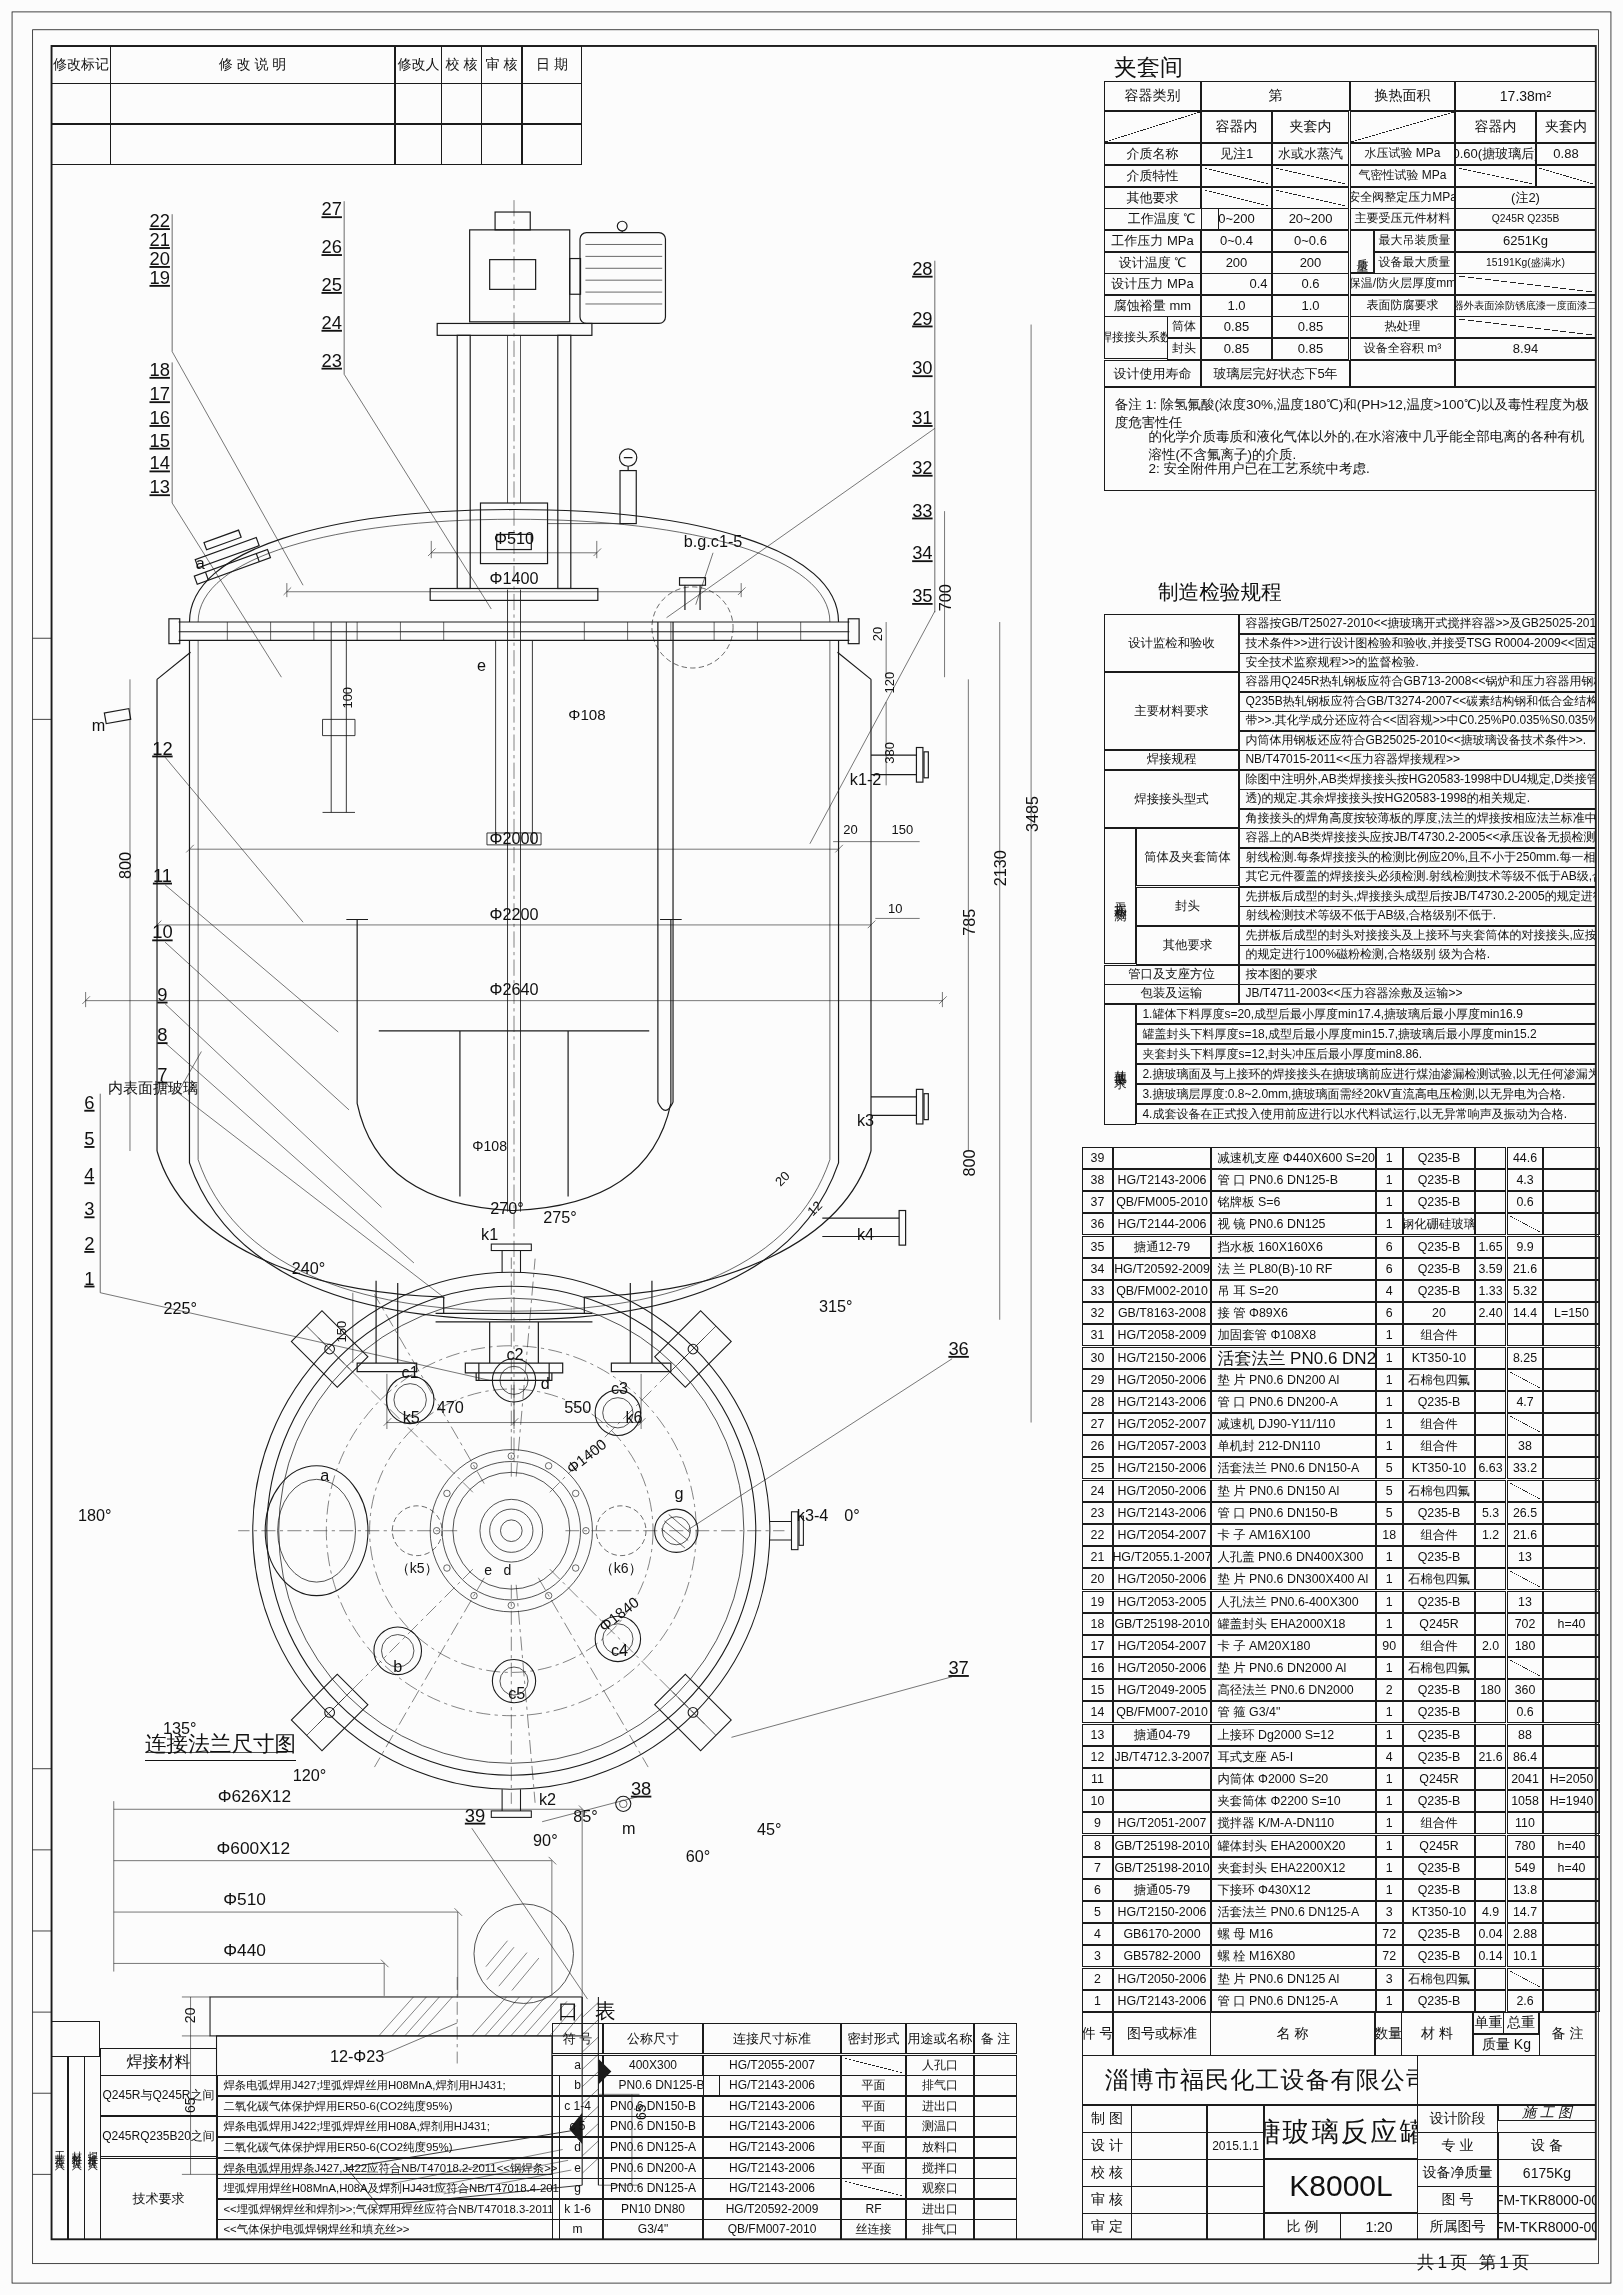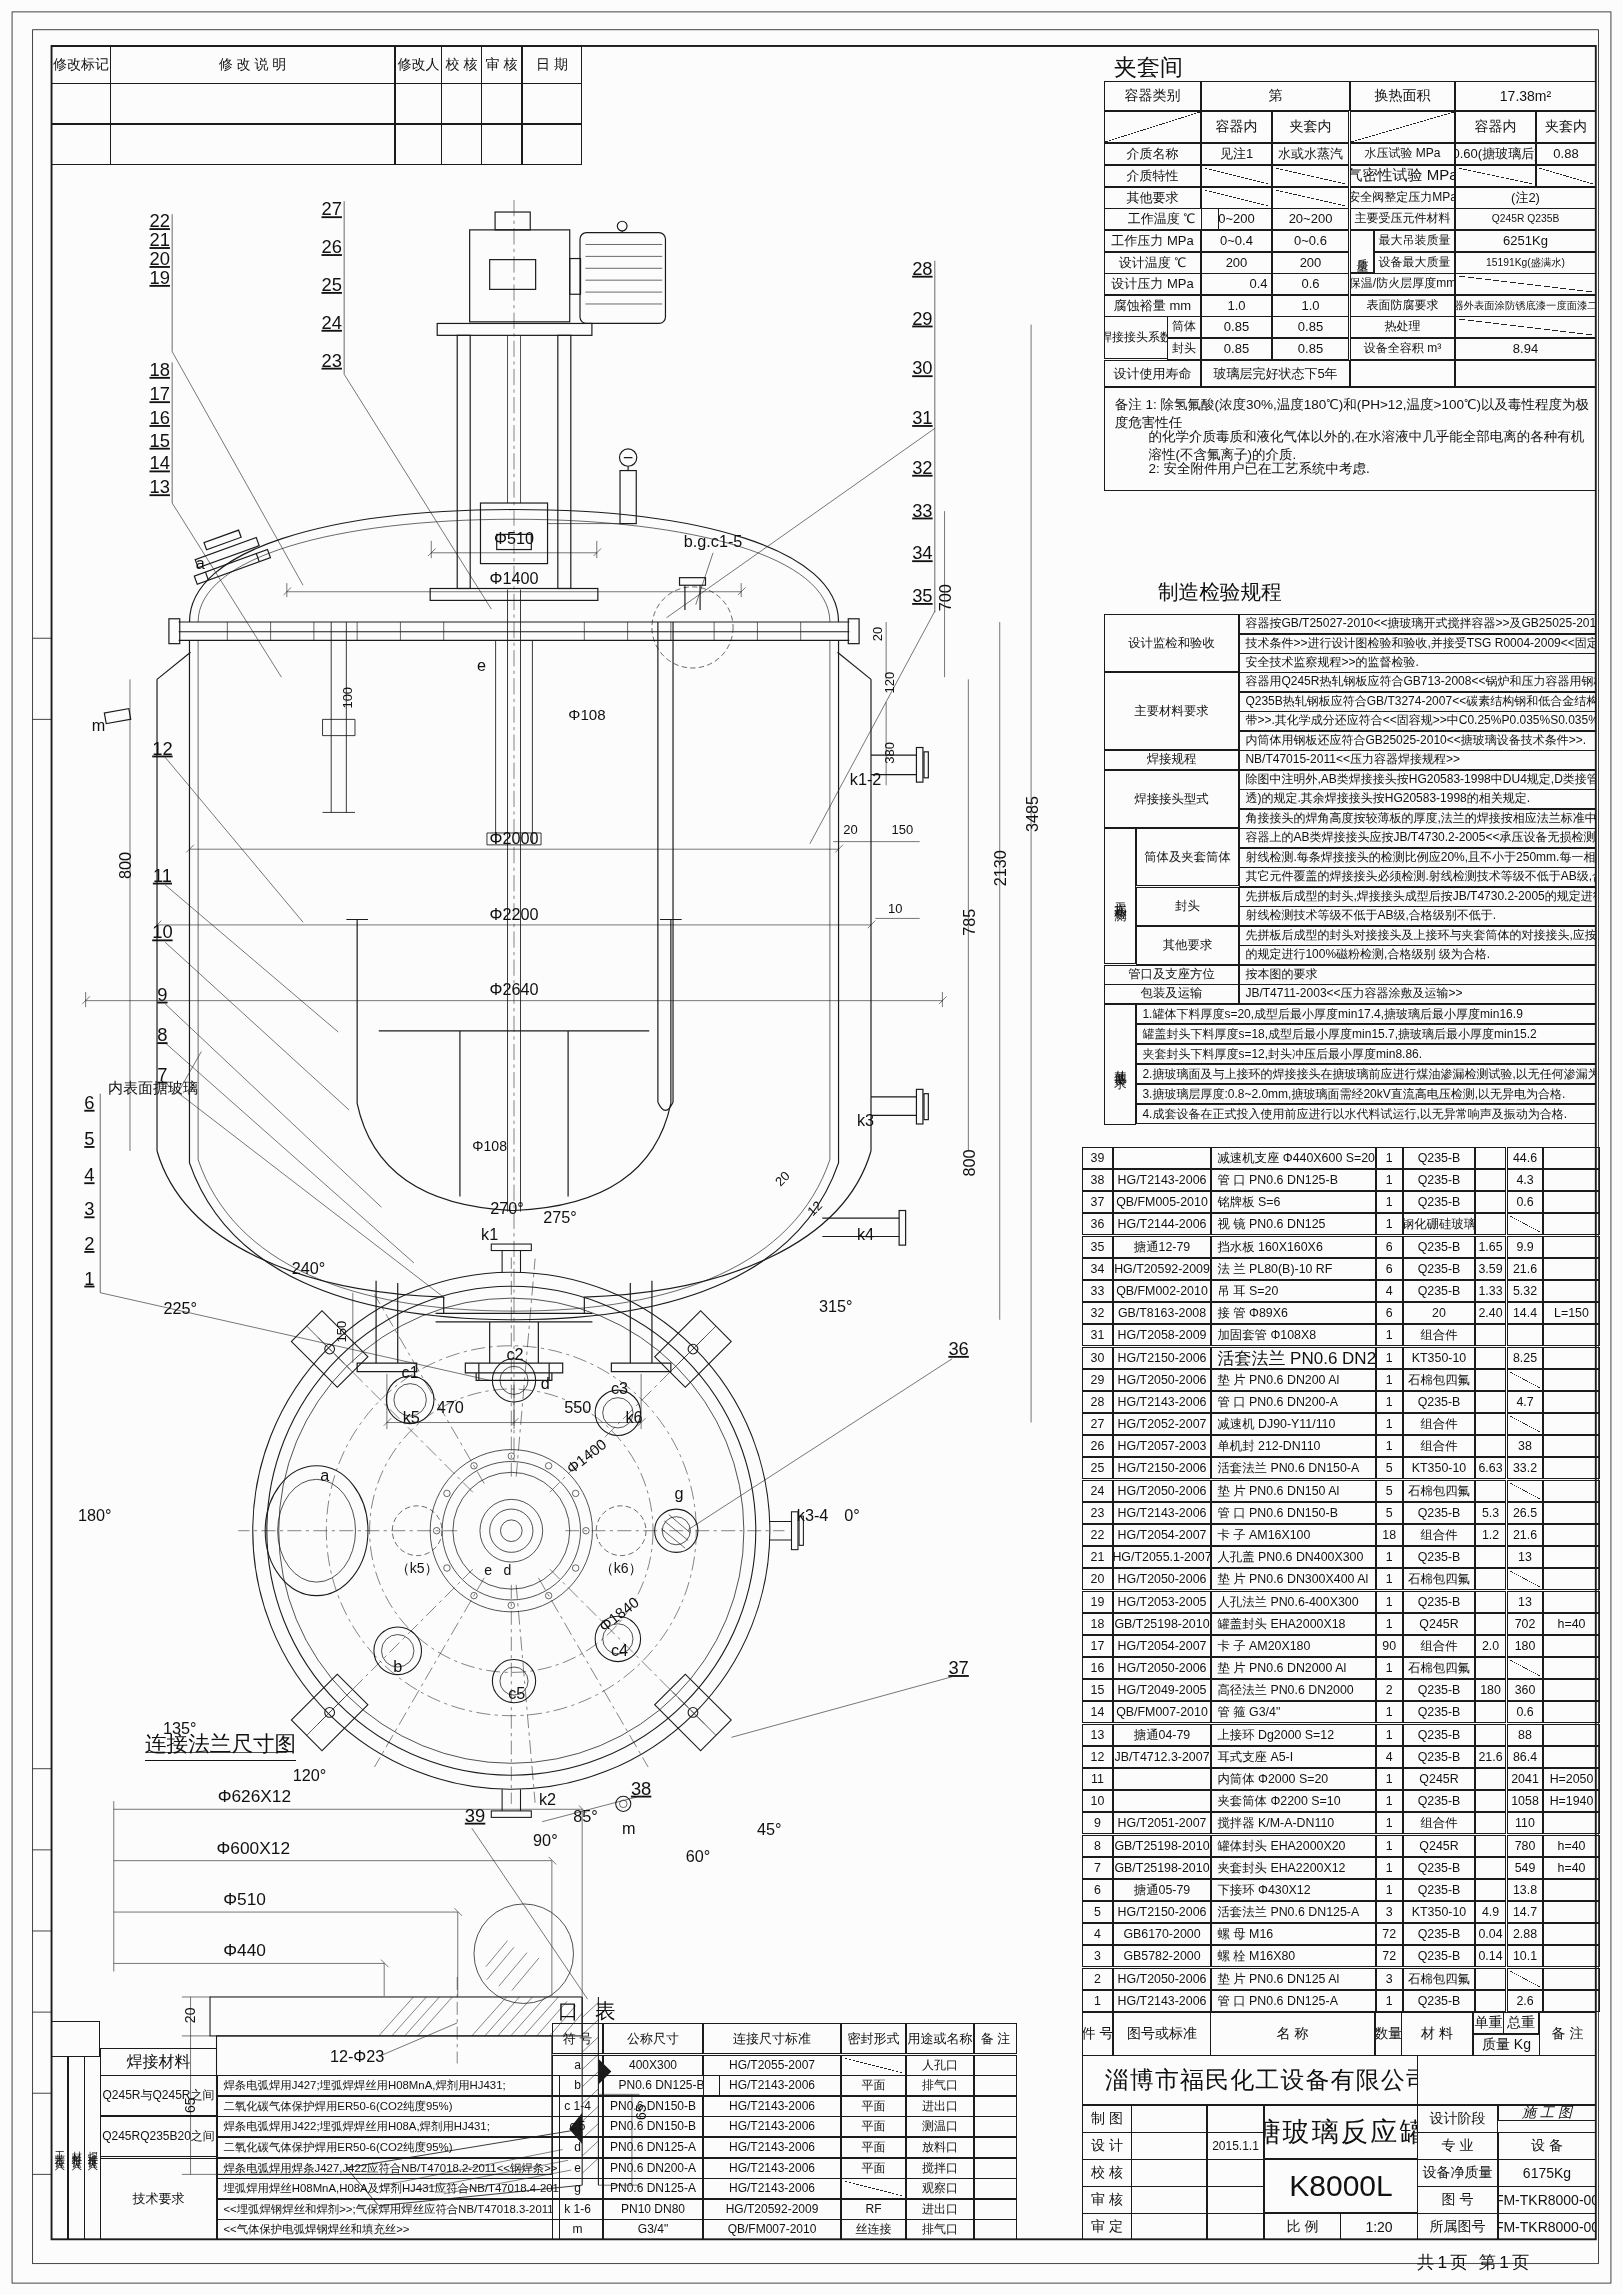--- a/index.html
+++ b/index.html
@@ -439,21 +439,21 @@
     <div class="c" style="left: 1350px; top: 143px; width: 105px; height: 21.6px; font-size: 12px;">水压试验 MPa</div>
     <div class="c" style="left: 1455px; top: 143px; width: 81px; height: 21.6px; font-size: 13px;">0.60(搪玻璃后)</div>
     <div class="c" style="left: 1536px; top: 143px; width: 60px; height: 21.6px; font-size: 13px;">0.88</div>
     <div class="c" style="left: 1104px; top: 165px; width: 97px; height: 21.6px; font-size: 13px;">介质特性</div>
     <div class="c" style="left: 1201px; top: 165px; width: 71px; height: 21.6px; font-size: 13px;">
       <div class="slash" style="position: absolute; inset: 1.6px;"></div>
     </div>
     <div class="c" style="left: 1272px; top: 165px; width: 77px; height: 21.6px; font-size: 13px;">
       <div class="slash" style="position: absolute; inset: 1.6px;"></div>
     </div>
-    <div class="c" style="left: 1350px; top: 165px; width: 105px; height: 21.6px; font-size: 15px;">气密性试验 MPa</div>
+    <div class="c" style="left: 1350px; top: 165px; width: 105px; height: 21.6px; font-size: 12px;">气密性试验 MPa</div>
     <div class="c" style="left: 1455px; top: 165px; width: 81px; height: 21.6px; font-size: 13px;">
       <div class="slash" style="position: absolute; inset: 1.6px;"></div>
     </div>
     <div class="c" style="left: 1536px; top: 165px; width: 60px; height: 21.6px; font-size: 13px;">
       <div class="slash" style="position: absolute; inset: 1.6px;"></div>
     </div>
     <div class="c" style="left: 1104px; top: 187px; width: 97px; height: 21.6px; font-size: 13px;">其他要求</div>
     <div class="c" style="left: 1201px; top: 187px; width: 71px; height: 21.6px; font-size: 13px;">
       <div class="slash" style="position: absolute; inset: 1.6px;"></div>
     </div>

